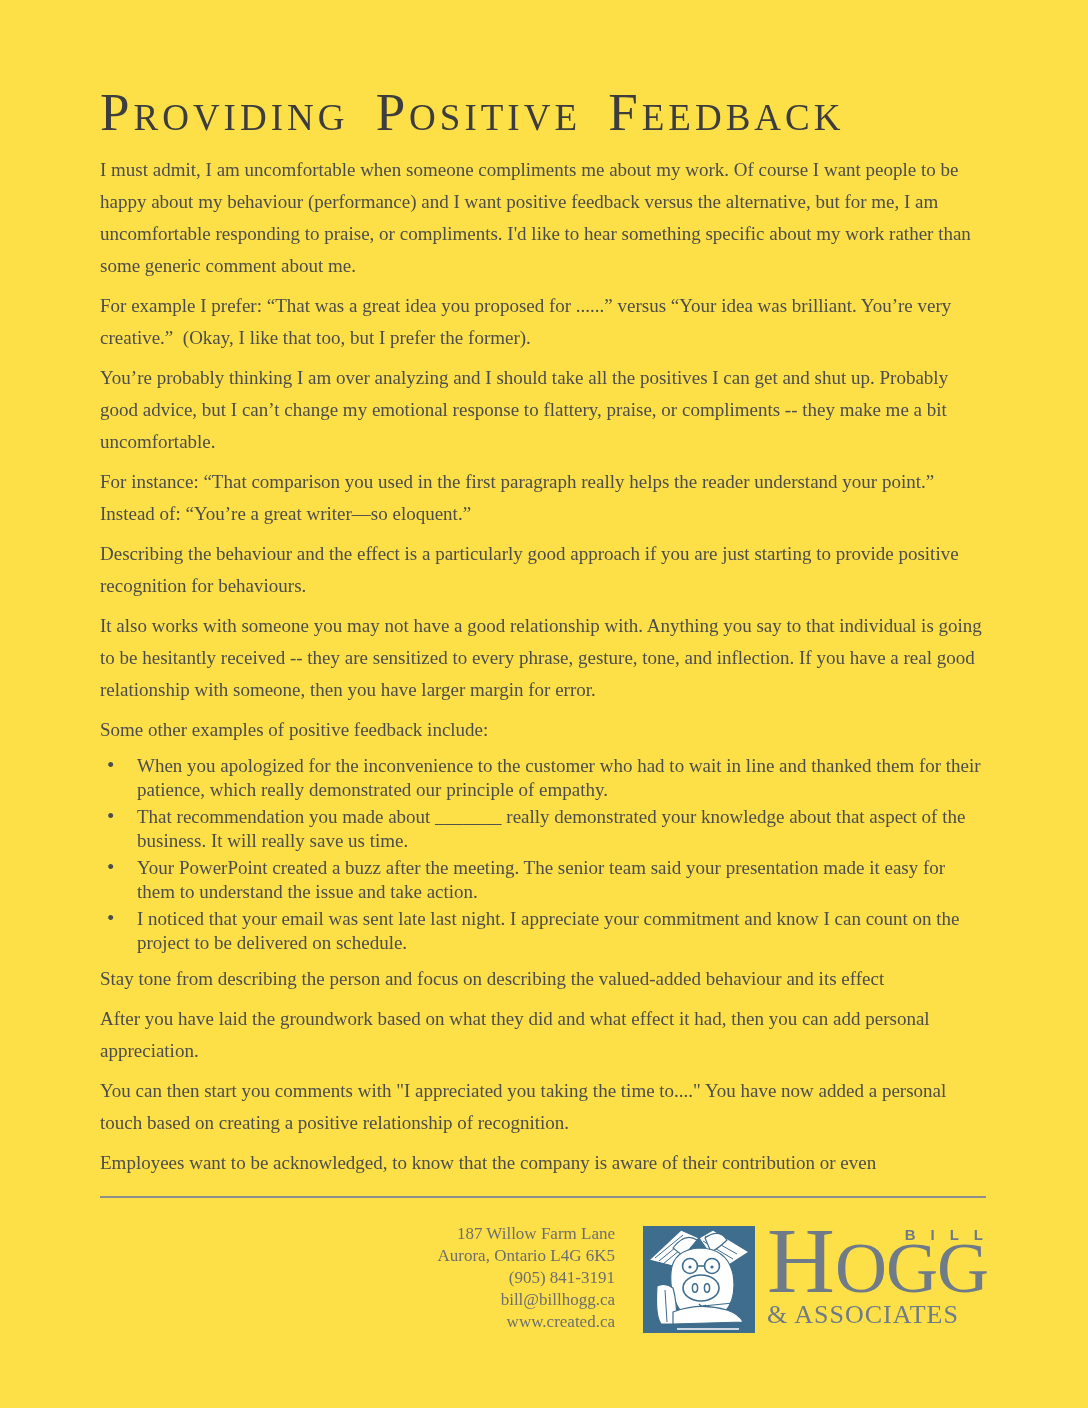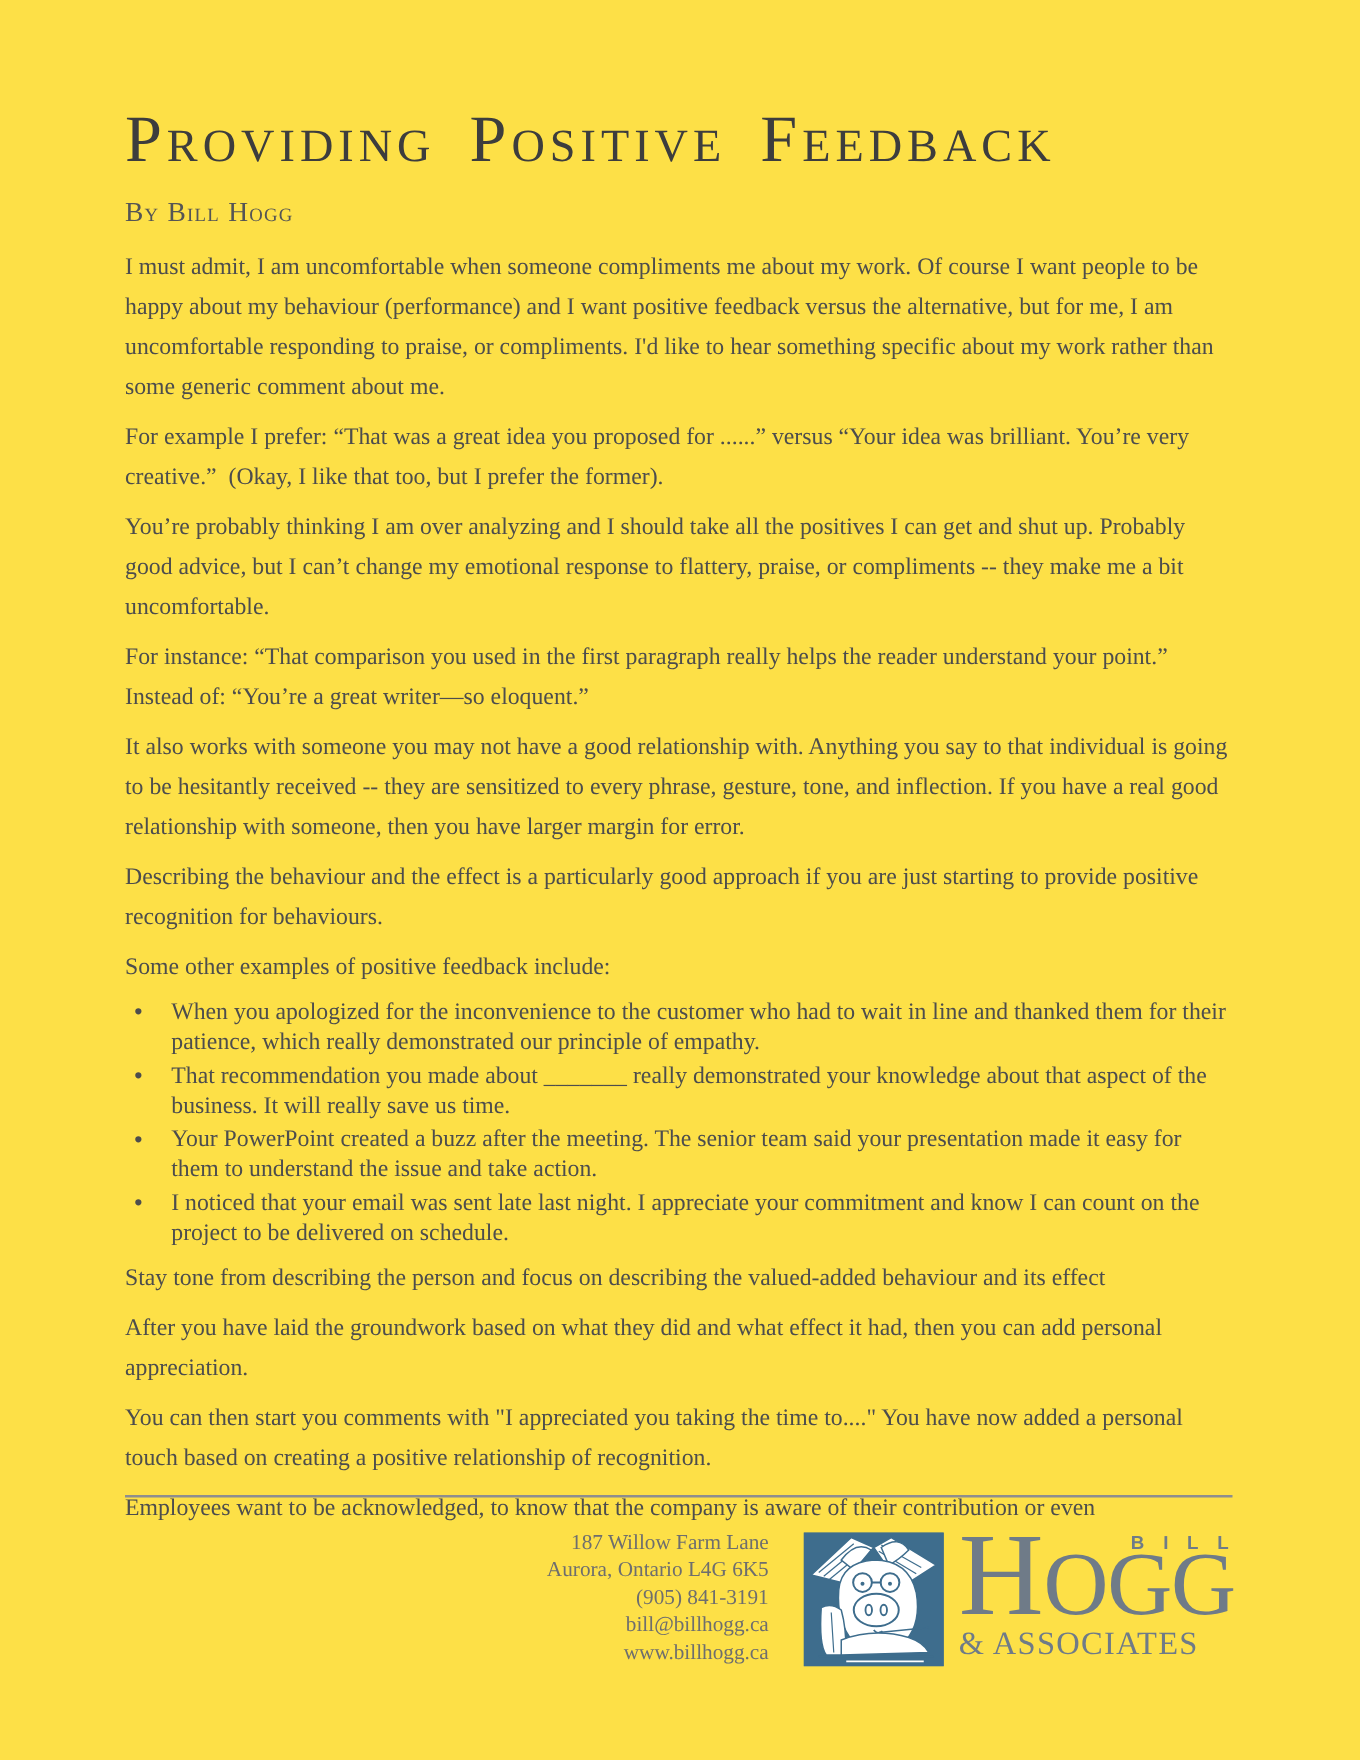--- a/index.html
+++ b/index.html
@@ -142,37 +142,36 @@
     white-space:nowrap;
   }
 </style>
 </head>
 <body>
 
 <div class="page">
 
   <div class="content">
     <h1 class="doc-title">Providing Positive Feedback</h1>
-    <div class="byline">By Bill Hogg</div>
 
     <div class="body-copy">
       <div>
 
           <p class="para">I must admit, I am uncomfortable when someone compliments me about my work. Of course I want people to be happy about my behaviour (performance) and I want positive feedback versus the alternative, but for me, I am uncomfortable responding to praise, or compliments. I'd like to hear something specific about my work rather than some generic comment about me.</p>
 
           <p class="para">For example I prefer: “That was a great idea you proposed for ......” versus “Your idea was brilliant. You’re very creative.”&nbsp; (Okay, I like that too, but I prefer the former).</p>
 
           <p class="para">You’re probably thinking I am over analyzing and I should take all the positives I can get and shut up. Probably good advice, but I can’t change my emotional response to flattery, praise, or compliments -- they make me a bit uncomfortable.</p>
 
 
           <p class="para">For instance: “That comparison you used in the first paragraph really helps the reader understand your point.”&nbsp; Instead of: “You’re a great writer—so eloquent.”</p>
 
+          <p class="para">Describing the behaviour and the effect is a particularly good approach if you are just starting to provide positive recognition for behaviours.</p>
+
           <p class="para">It also works with someone you may not have a good relationship with. Anything you say to that individual is going to be hesitantly received -- they are sensitized to every phrase, gesture, tone, and inflection. If you have a real good relationship with someone, then you have larger margin for error.</p>
-
-          <p class="para">Describing the behaviour and the effect is a particularly good approach if you are just starting to provide positive recognition for behaviours.</p>
 
           <p class="para">Some other examples of positive feedback include:</p>
         </div>
 
       <ul class="bullets">
 
           <li>When you apologized for the inconvenience to the customer who had to wait in line and thanked them for their patience, which really demonstrated our principle of empathy.</li>
 
           <li>That recommendation you made about _______ really demonstrated your knowledge about that aspect of the business. It will really save us time.</li>
 
@@ -201,21 +200,21 @@
       <div class="contact">
 
           <div>187 Willow Farm Lane</div>
 
           <div>Aurora, Ontario L4G 6K5</div>
 
           <div>(905) 841-3191</div>
 
           <div>bill@billhogg.ca</div>
 
-          <div>www.billhogg.ca</div>
+          <div>www.created.ca</div>
         </div>
 
       <div class="logo-square">
         <svg viewBox="0 0 112 107" xmlns="http://www.w3.org/2000/svg">
           <rect x="0" y="0" width="112" height="107" fill="#3e6d8d"></rect>
 
           <polygon points="6,34 38,4 56,12 30,40" fill="#ffffff" stroke="#3e6d8d" stroke-width="1.2"></polygon>
           <polygon points="56,12 70,4 106,26 78,44" fill="#ffffff" stroke="#3e6d8d" stroke-width="1.2"></polygon>
           <line x1="12" y1="32" x2="40" y2="9" stroke="#3e6d8d" stroke-width="1"></line>
           <line x1="16" y1="35" x2="44" y2="12" stroke="#3e6d8d" stroke-width="1"></line>

